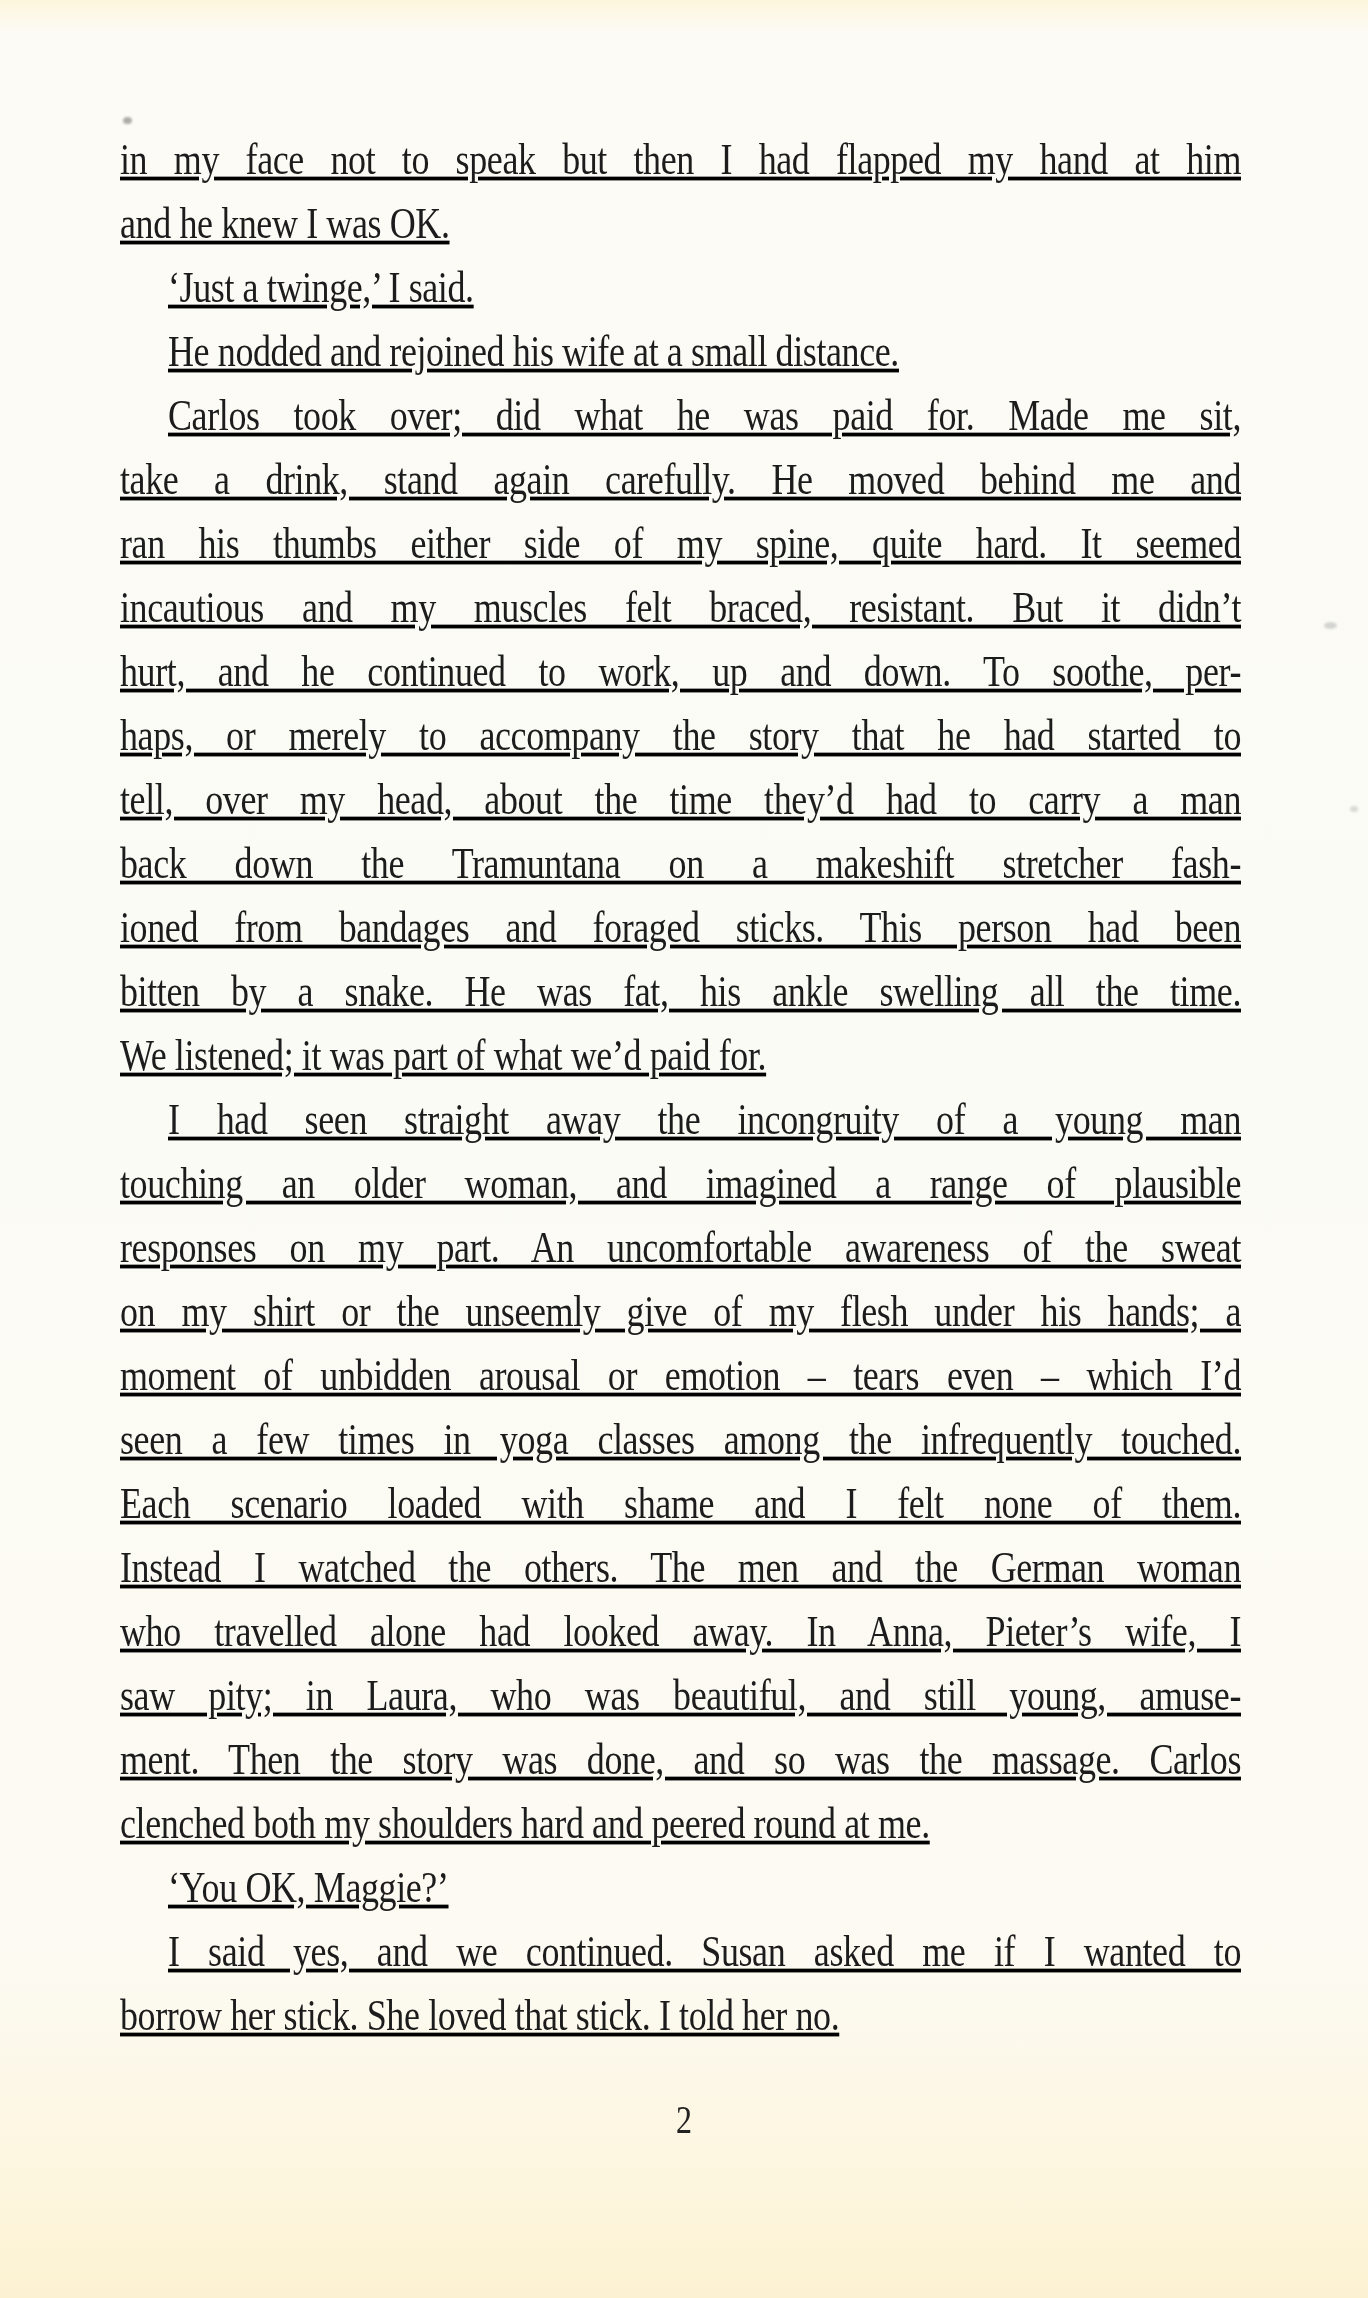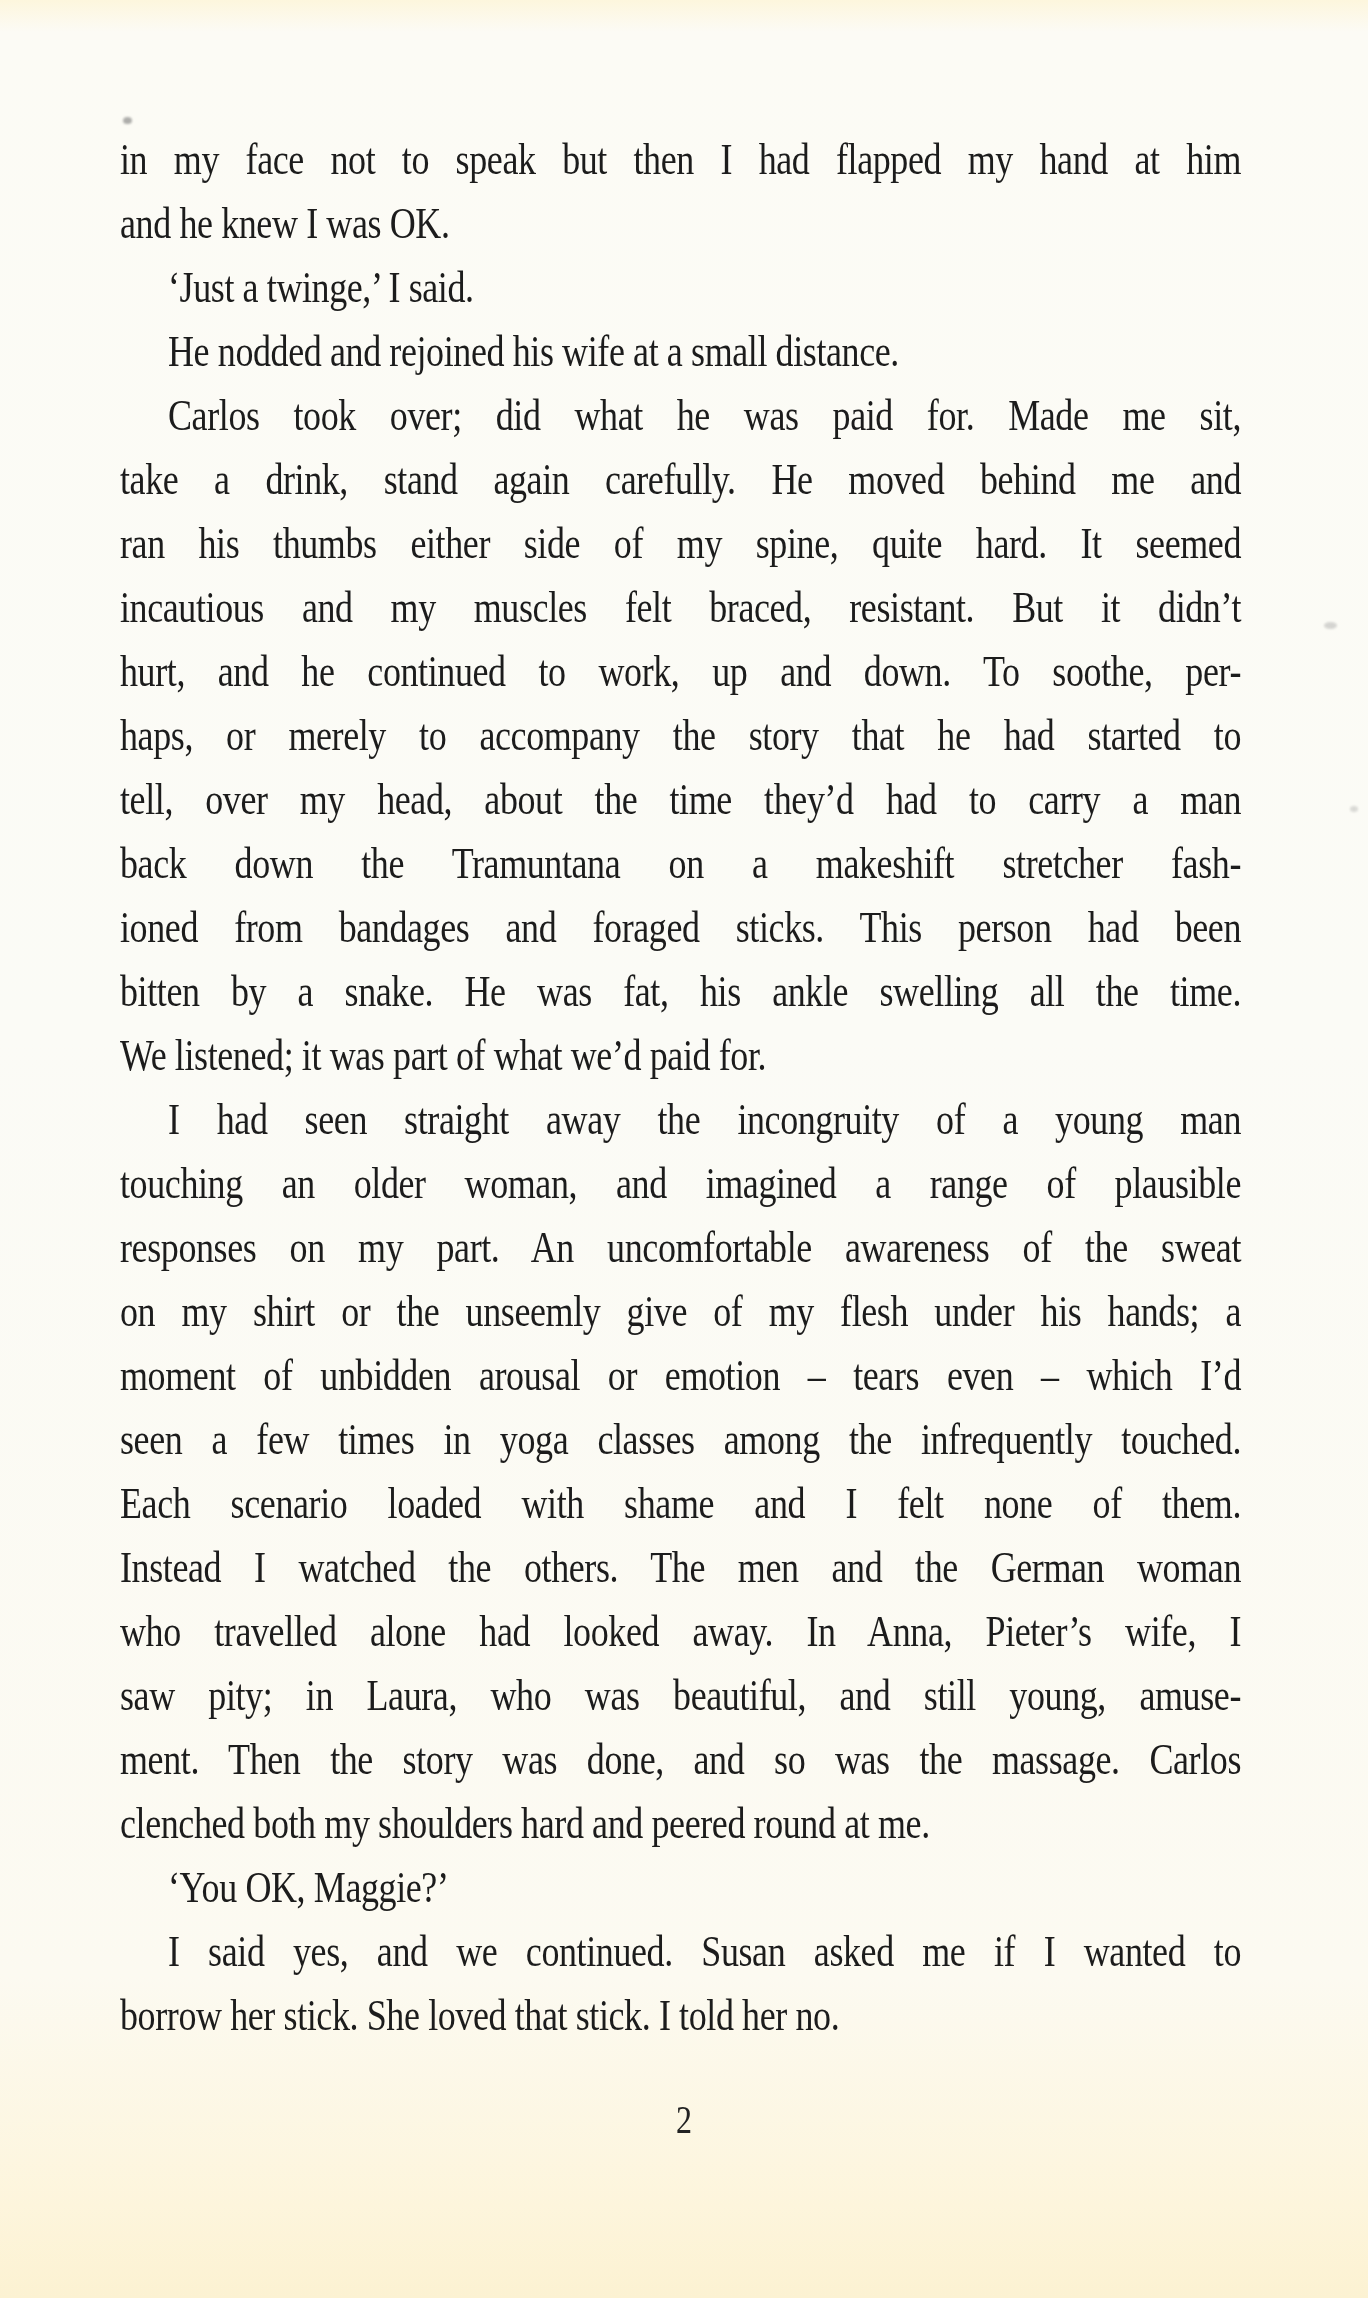--- a/index.html
+++ b/index.html
@@ -18,20 +18,21 @@
     position:absolute;inset:0;
     background:linear-gradient(180deg,
       #fdf6dd 0px, #fcfbf5 32px,
       #fbfbf6 45%, #fcfaf1 86%,
       #fdf5dc 96%, var(--tint) 100%);
   }
   .text-block{
     position:absolute;
     left:120px; top:127px;
     width:1121px;
+    text-decoration:underline;
   }
   .line{
     height:64px;
     line-height:64px;
     font-size:36px;
     letter-spacing:-0.4px;
     color:var(--ink);
     text-align:justify;
     text-align-last:justify;
     transform:scaleY(1.26);

